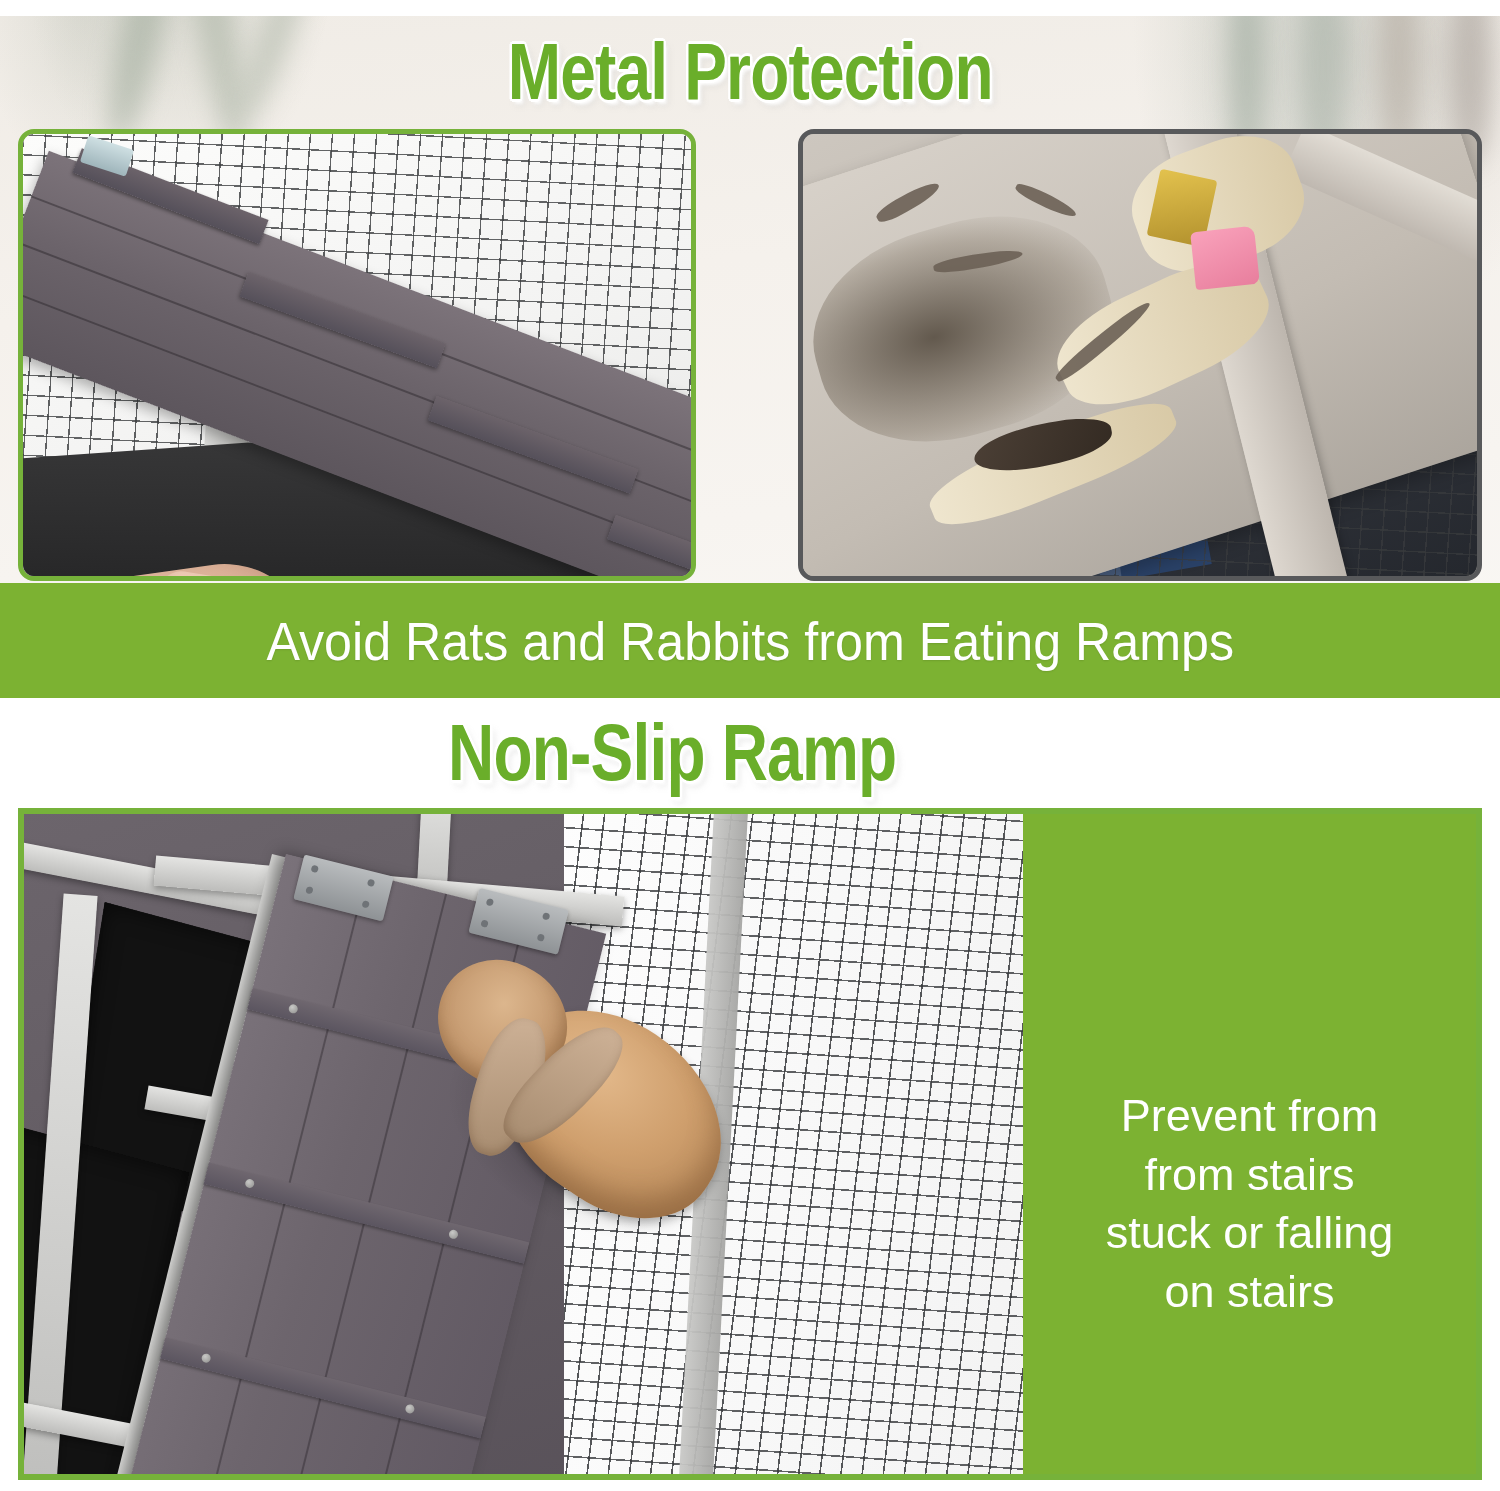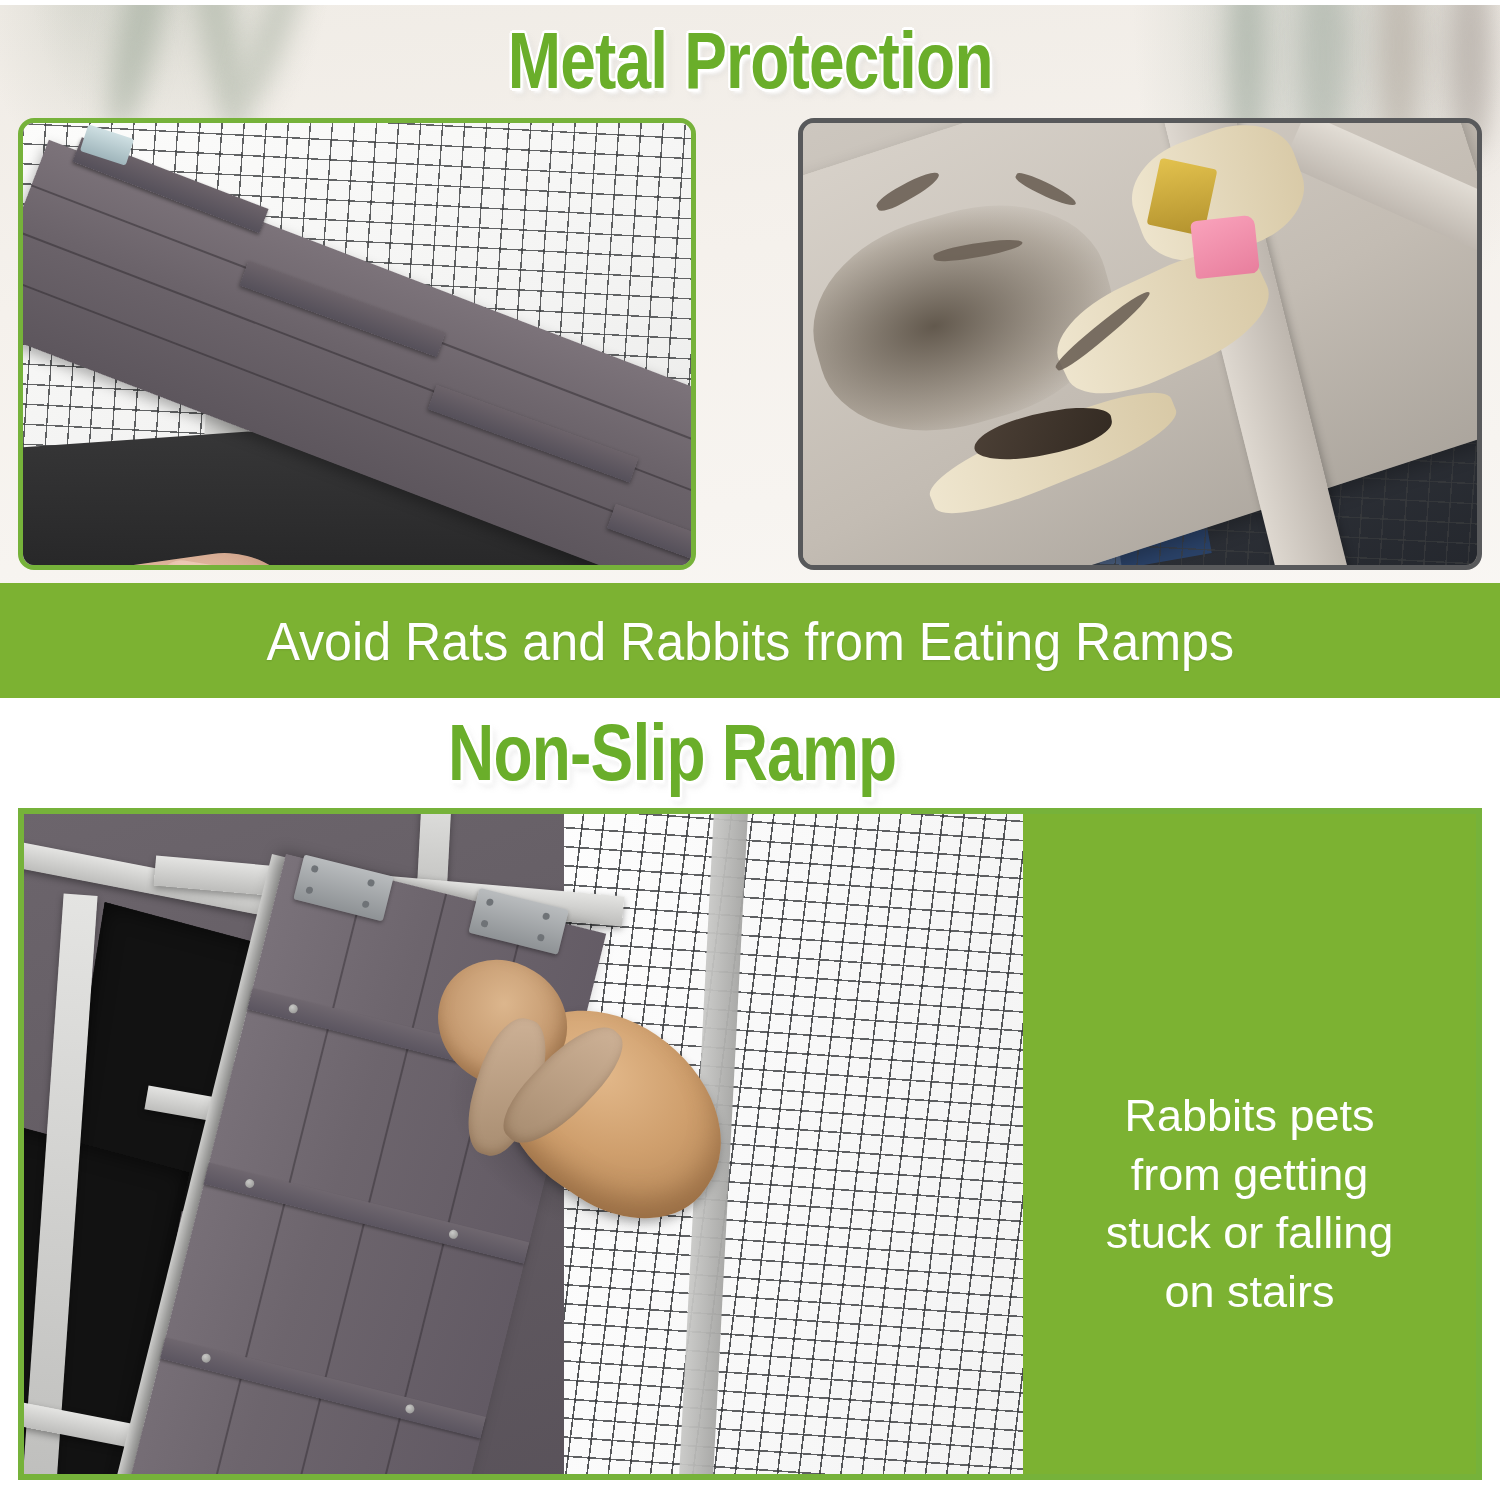--- a/index.html
+++ b/index.html
@@ -6,21 +6,21 @@
   html,body { width:1500px; height:1491px; }
   body {
     font-family:"Liberation Sans", sans-serif;
     background:#ffffff;
     position:relative;
     overflow:hidden;
   }
 
   
   .top-section{
-    position:absolute; left:0; top:5px; width:1500px; height:678px;
+    position:absolute; left:0; top:16px; width:1500px; height:678px;
     background:
       radial-gradient(ellipse 240px 420px at 1340px 30px, rgba(150,160,150,.30), rgba(150,160,150,0) 68%),
       radial-gradient(ellipse 160px 400px at 1245px 10px, rgba(160,170,158,.26), rgba(160,170,158,0) 70%),
       radial-gradient(ellipse 190px 360px at 1430px 40px, rgba(170,160,150,.22), rgba(170,160,150,0) 70%),
       radial-gradient(ellipse 210px 300px at 180px -40px, rgba(150,160,145,.28), rgba(150,160,145,0) 72%),
       radial-gradient(ellipse 140px 260px at 80px -20px, rgba(155,165,150,.22), rgba(155,165,150,0) 72%),
       linear-gradient(175deg,#f0ece6 0%,#f5f1ec 38%,#f7f4f0 70%,#faf8f5 100%);
     overflow:hidden;
   }
   .blade{ position:absolute; filter:blur(13px); opacity:.55; border-radius:50%; }
@@ -381,19 +381,19 @@
       <div class="rb-shadow"></div>
       <div class="rb-body"></div>
       <div class="rb-head"></div>
       <div class="rb-ear" style="left:-18px;top:-8px;width:62px;height:142px;transform:rotate(16deg);"></div>
       <div class="rb-ear" style="left:40px;top:-14px;width:58px;height:150px;transform:rotate(44deg);"></div>
     </div>
   </div>
 
   <div class="bottom-green">
     <div class="bg-text">
-      <div>Rabbits pets</div>
-      <div>from getting</div>
+      <div>Prevent from</div>
+      <div>from stairs</div>
       <div>stuck or falling</div>
       <div>on stairs</div>
     </div>
   </div>
 </div>
 
 </body></html>

